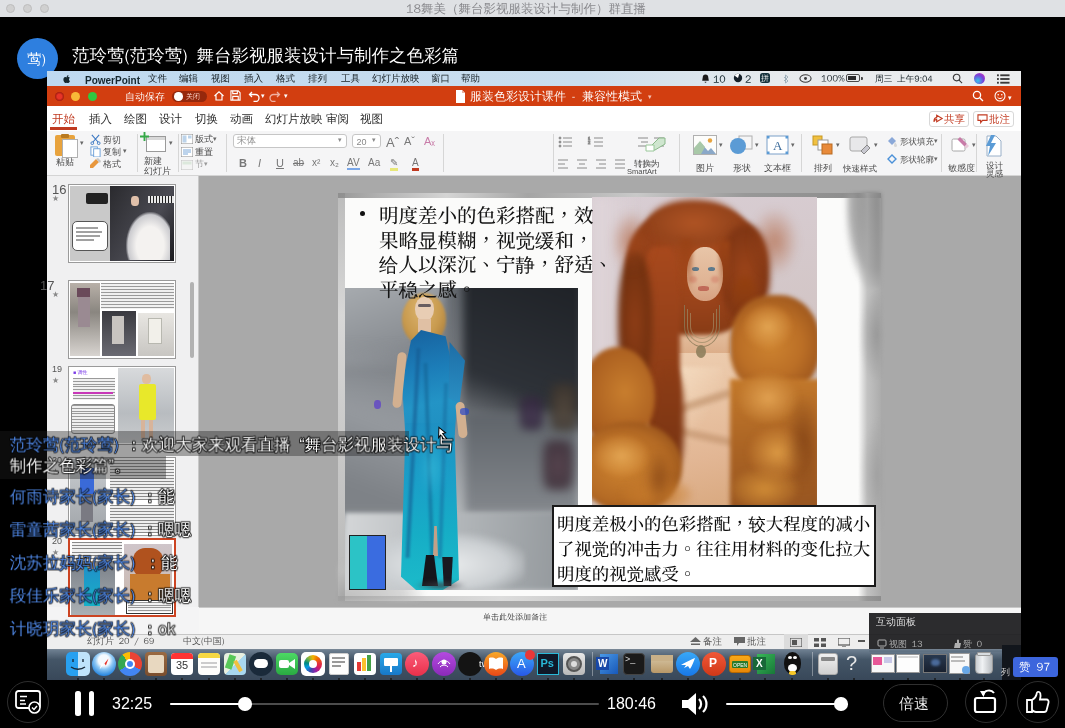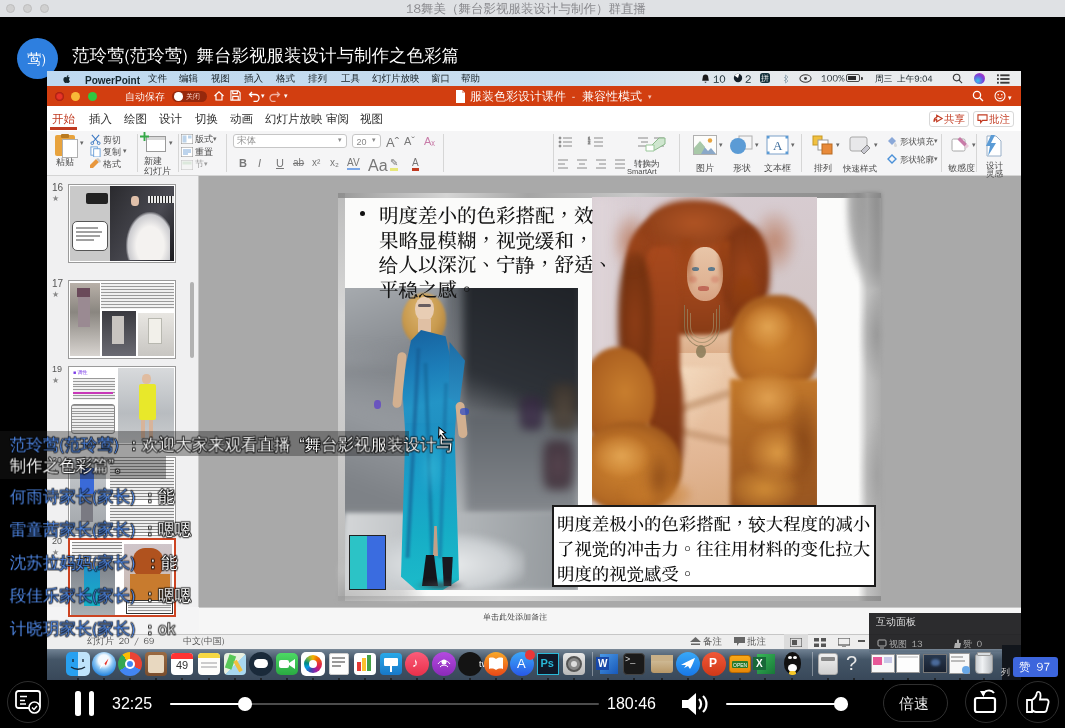--- a/index.html
+++ b/index.html
@@ -164,21 +164,21 @@
     <div class="lab" style="left:386px;top:135px;color:#777;font-size:13px">Aˆ</div>
     <div class="lab" style="left:404px;top:135px;color:#777;font-size:11px">Aˇ</div>
     <div class="lab" style="left:424px;top:135px;color:#c87ba8;font-size:11px">Aₓ</div>
     <div class="lab" style="left:239px;top:157px;color:#777;font-size:11px;font-weight:bold">B</div>
     <div class="lab" style="left:258px;top:157px;color:#777;font-size:11px;font-style:italic">I</div>
     <div class="lab" style="left:276px;top:157px;color:#777;font-size:11px;text-decoration:underline">U</div>
     <div class="lab" style="left:293px;top:157px;color:#777;font-size:10px;text-decoration:line-through">ab</div>
     <div class="lab" style="left:312px;top:157px;color:#777;font-size:10px">x²</div>
     <div class="lab" style="left:330px;top:157px;color:#777;font-size:10px">x₂</div>
     <div class="lab" style="left:347px;top:157px;color:#777;font-size:10px;border-bottom:2px solid #7aa7e8">AV</div>
-    <div class="lab" style="left:368px;top:157px;color:#777;font-size:16px">Aa</div>
+    <div class="lab" style="left:368px;top:157px;color:#777;font-size:10px">Aa</div>
     <div class="lab" style="left:390px;top:157px;color:#777;font-size:10px;border-bottom:3px solid #e8e87a">✎</div>
     <div class="lab" style="left:412px;top:157px;color:#777;font-size:10px;border-bottom:3px solid #c03a20">A</div>
     <svg class="abs" style="left:558px;top:136px" width="115" height="12" viewBox="0 0 115 12">
       <g stroke="#8a8a8a">
         <circle cx="2" cy="2" r="1" fill="#8a8a8a"></circle>
         <path d="M5 2h9M5 6h9M5 10h9"></path>
         <circle cx="2" cy="6" r="1" fill="#8a8a8a"></circle>
         <circle cx="2" cy="10" r="1" fill="#8a8a8a"></circle>
         <path d="M36 2h9M36 6h9M36 10h9"></path>
         <text x="30" y="4" font-size="4" fill="#8a8a8a">1</text>
@@ -245,24 +245,24 @@
     </svg>
     <div class="lab" style="left:972px;top:141px;color:#666;font-size:7px">▾</div>
     <svg class="abs" style="left:983px;top:134px" width="21" height="24" viewBox="0 0 21 24">
       <path fill="#fff" stroke="#9ab0c8" d="M4 2h9l5 5v15H4z"></path>
       <path fill="#5b9bd5" d="M8 1L3 12h4l-2 10 8-13h-5l4-8z"></path>
     </svg>
     <div class="abs" style="left:47px;top:176px;width:152px;height:431px;background:#f0f0f1;border-right:1px solid #c8c8c8"></div>
     <div class="abs" style="left:199px;top:176px;width:822px;height:431px;background:#a9a9a9"></div>
     <div class="abs" style="left:199px;top:607px;width:822px;height:27px;background:#f6f6f6;border-top:1px solid #c8c8c8"></div>
     <div class="abs" style="left:47px;top:634px;width:974px;height:15px;background:#eeeeee;border-top:1px solid #c6c6c6"></div>
-    <div class="lab" style="left:52px;top:182px;color:#555;font-size:10px">16</div>
+    <div class="lab" style="left:52px;top:182px;color:#555;font-size:13px">16</div>
     <div class="lab" style="left:52px;top:194px;color:#888;font-size:8px">★</div>
     <div class="abs" style="left:68px;top:184px;width:108px;height:79px;background:#fff;border:1px solid #9a9a9a"></div>
-    <div class="lab" style="left:52px;top:278px;color:#555;font-size:10px">17</div>
+    <div class="lab" style="left:40px;top:278px;color:#555;font-size:13px">17</div>
     <div class="lab" style="left:52px;top:290px;color:#888;font-size:8px">★</div>
     <div class="abs" style="left:68px;top:280px;width:108px;height:79px;background:#fff;border:1px solid #9a9a9a"></div>
     <div class="lab" style="left:52px;top:364px;color:#555;font-size:9px">19</div>
     <div class="lab" style="left:52px;top:376px;color:#888;font-size:8px">★</div>
     <div class="abs" style="left:68px;top:366px;width:108px;height:79px;background:#fff;border:1px solid #9a9a9a"></div>
     <div class="lab" style="left:52px;top:455px;color:#555;font-size:9px">20</div>
     <div class="lab" style="left:52px;top:467px;color:#888;font-size:8px">★</div>
     <div class="abs" style="left:68px;top:457px;width:108px;height:79px;background:#fff;border:1px solid #9a9a9a"></div>
     <div class="lab" style="left:52px;top:536px;color:#555;font-size:9px">20</div>
     <div class="lab" style="left:52px;top:548px;color:#888;font-size:8px">★</div>
@@ -456,21 +456,21 @@
     </div>
     <div class="abs" style="left:129px;top:677.5px;width:2px;height:2px;border-radius:50%;background:#1a1a1a"></div>
     <div class="abs" style="left:144px;top:652px;width:24px;height:24px">
       <div class="abs" style="left:1px;top:0;width:22px;height:24px;border-radius:4px;background:linear-gradient(180deg,#9a6a42,#7a4e2e)"></div>
       <div class="abs" style="left:4px;top:3px;width:16px;height:18px;border-radius:2px;background:#e8d8c0"></div>
     </div>
     <div class="abs" style="left:155px;top:677.5px;width:2px;height:2px;border-radius:50%;background:#1a1a1a"></div>
     <div class="abs" style="left:170px;top:652px;width:24px;height:24px">
       <div class="abs" style="left:1px;top:1px;width:22px;height:22px;border-radius:4px;background:#fff"></div>
       <div class="abs" style="left:1px;top:1px;width:22px;height:6px;background:#f33;border-radius:4px 4px 0 0"></div>
-      <div class="lab" style="left:6px;top:7px;font-size:11px;color:#333">49</div>
+      <div class="lab" style="left:6px;top:7px;font-size:11px;color:#333">35</div>
     </div>
     <div class="abs" style="left:181px;top:677.5px;width:2px;height:2px;border-radius:50%;background:#1a1a1a"></div>
     <div class="abs" style="left:197px;top:652px;width:24px;height:24px">
       <div class="abs" style="left:1px;top:1px;width:22px;height:22px;border-radius:4px;background:#fdfdfb"></div>
       <div class="abs" style="left:1px;top:1px;width:22px;height:4.5px;background:#f6d843;border-radius:4px 4px 0 0"></div>
       <div class="abs" style="left:4px;top:10px;width:16px;height:1.5px;background:#ccc"></div>
       <div class="abs" style="left:4px;top:14px;width:16px;height:1.5px;background:#ccc"></div>
     </div>
     <div class="abs" style="left:208px;top:677.5px;width:2px;height:2px;border-radius:50%;background:#1a1a1a"></div>
     <div class="abs" style="left:223px;top:652px;width:24px;height:24px">

